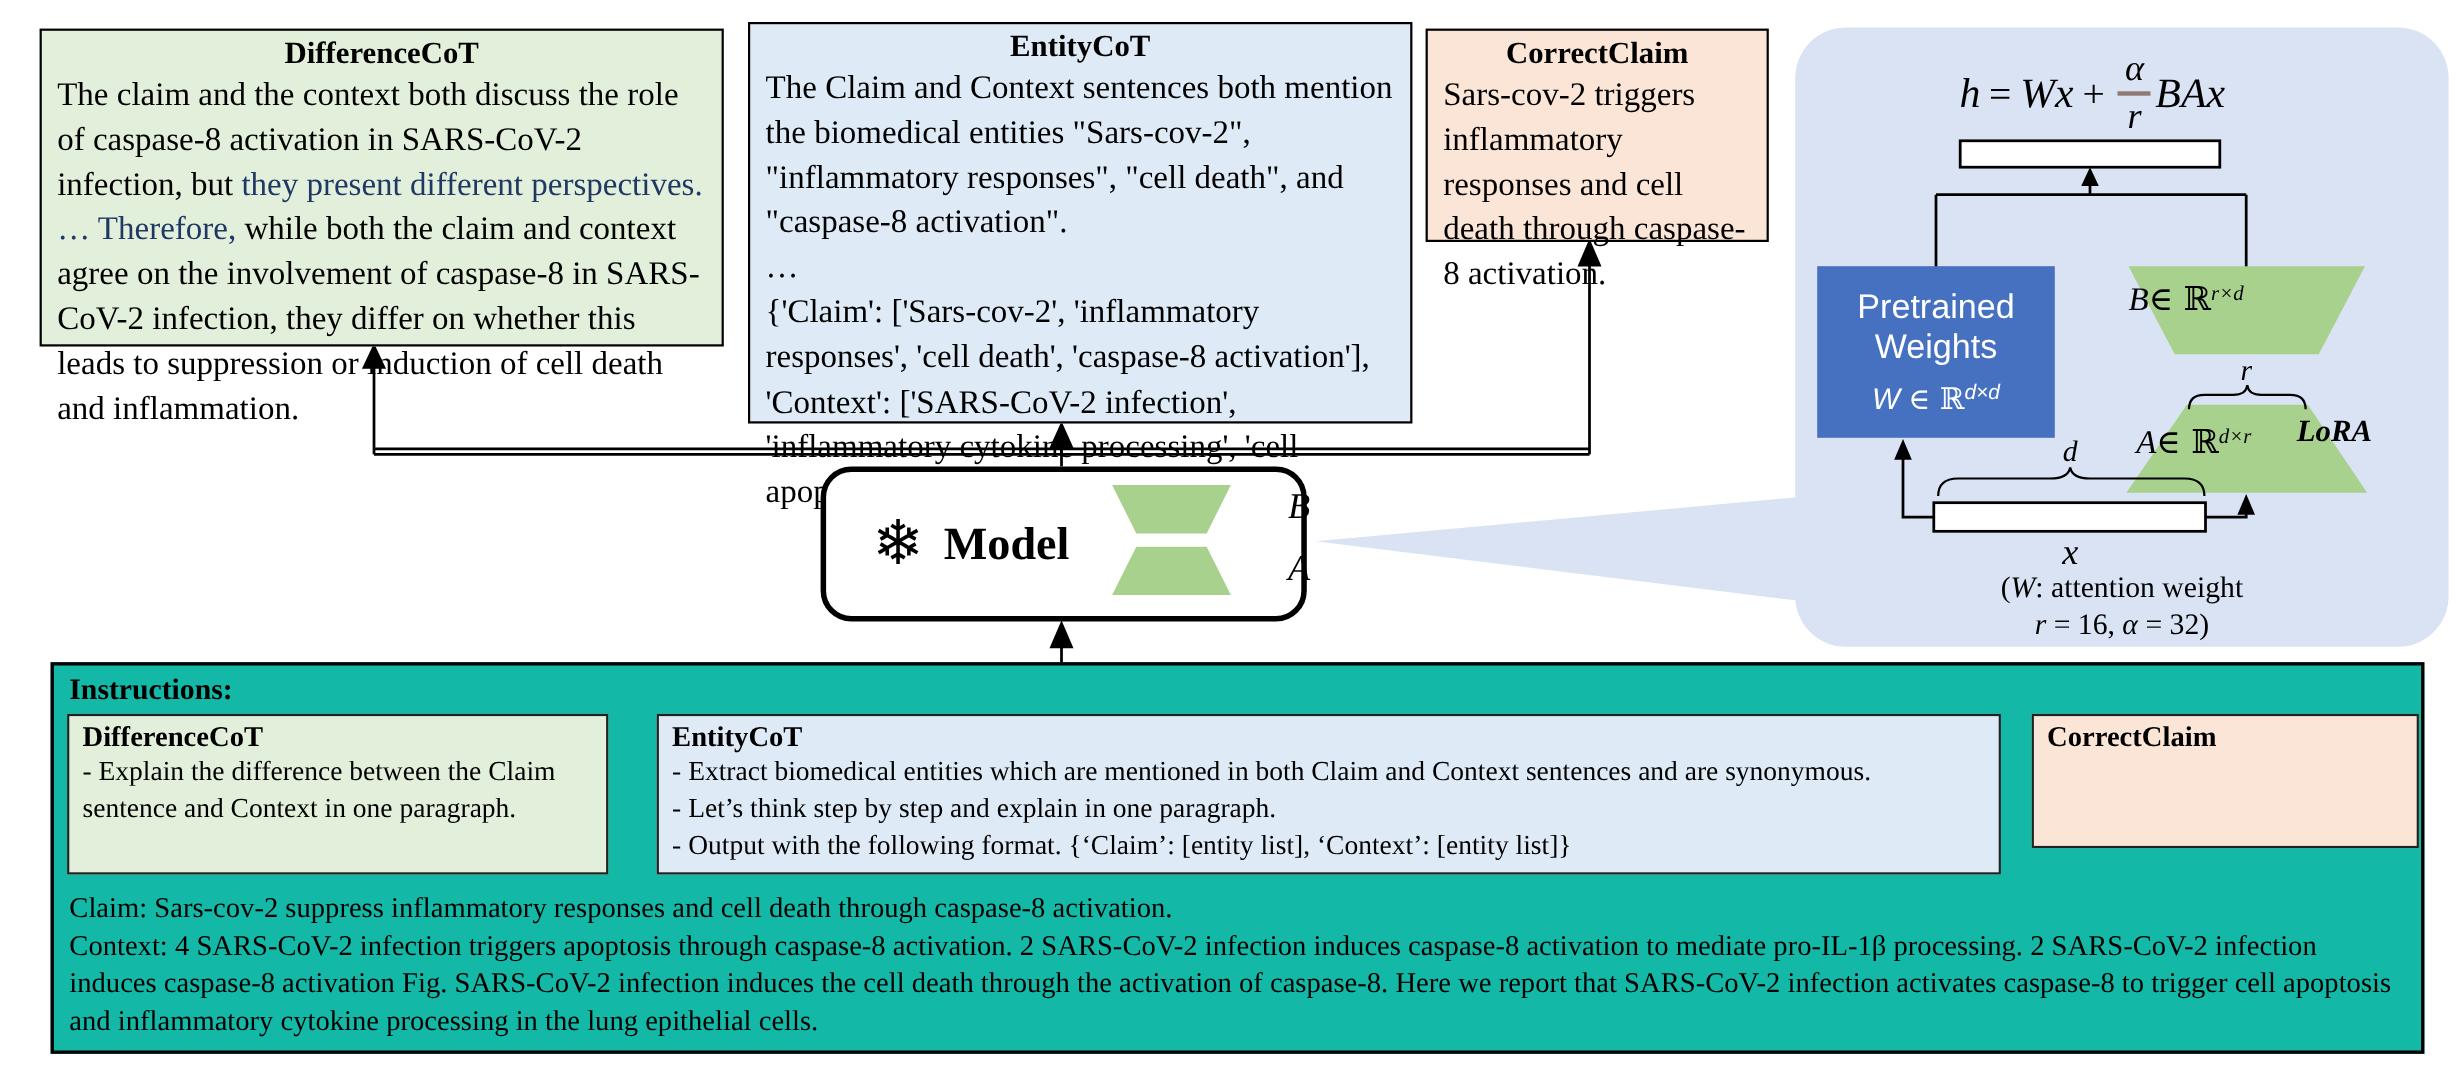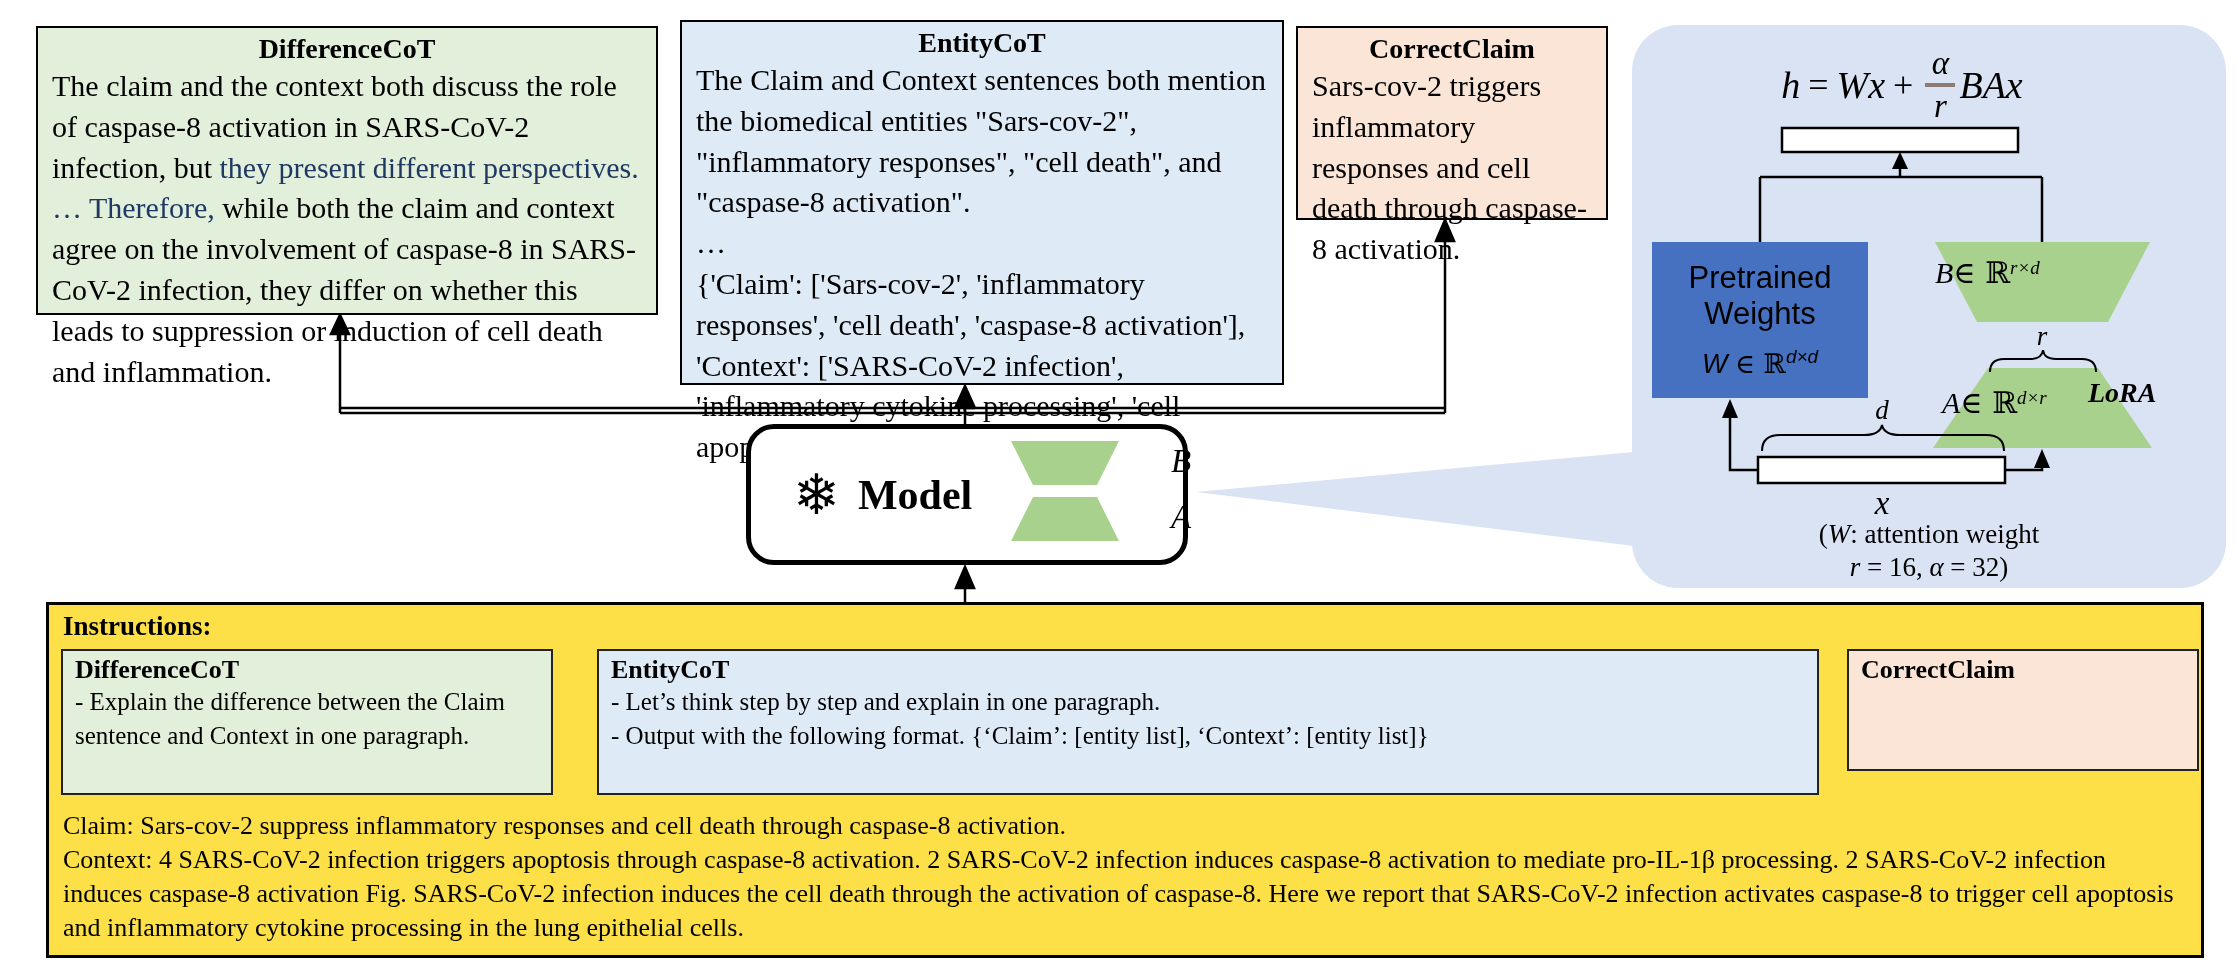--- a/index.html
+++ b/index.html
@@ -22,21 +22,21 @@
   .panel svg { position:absolute; left:0; top:0; }
   .plabel { position:absolute; z-index:2; }
   .eq { position:absolute; left:70px; top:22px; width:400px; display:flex;
         align-items:center; justify-content:center; font-size:38px; z-index:2; }
   .eq .var { font-style:italic; }
   .eq .op  { font-style:normal; font-size:36px; margin:0 8px; }
   .frac { display:inline-flex; flex-direction:column; align-items:center; line-height:1; margin:0 4px; }
   .frac .num, .frac .den { font-style:italic; font-size:33px; }
   .frac .bar { width:30px; height:4px; background:#8d7b73; margin:3px 0; }
   .pretrained { position:absolute; left:20px; top:217px; width:216px; height:156px;
-                background:#4671c1; color:#000000; font-family:"Liberation Sans", sans-serif;
+                background:#4671c1; color:#ffffff; font-family:"Liberation Sans", sans-serif;
                 display:flex; flex-direction:column; align-items:center; justify-content:center;
                 z-index:2; }
   .pretrained .pt-line { font-size:31px; line-height:1.15; }
   .pretrained .pt-formula { margin-top:16px; font-size:27px; }
   .mathv { font-style:italic; }
   .bb { font-family:"DejaVu Serif","DejaVu Sans",serif; font-style:normal; }
   .supx { font-size:19px; font-style:italic; position:relative; top:-0.5em; }
   .matlabel { font-size:30px; text-align:left; }
   .cap { position:absolute; left:0; width:594px; text-align:center; font-size:27px; z-index:2; }
 
@@ -44,21 +44,21 @@
   .model { position:absolute; left:746px; top:424px; width:442px; height:141px;
            background:#fff; border:5px solid #000; border-radius:28px; z-index:2;
            display:flex; align-items:center; padding-left:42px; box-sizing:border-box; }
   .snow { font-family:"DejaVu Sans", sans-serif; font-size:56px; line-height:1; }
   .model-label { font-weight:bold; font-size:42px; margin-left:18px; }
   .model-trap { position:absolute; left:256px; top:10px; width:116px; height:116px; }
   .trap-letter { position:absolute; font-style:italic; font-size:33px; width:100%; text-align:center; }
 
   
   .instructions { position:absolute; left:46px; top:602px; width:2158px; height:356px;
-                  background:#fde047; border:3px solid #000; box-sizing:border-box; z-index:1; }
+                  background:#14b8a6; border:3px solid #000; box-sizing:border-box; z-index:1; }
   .instr-label { position:absolute; left:14px; top:6px; font-weight:bold; font-size:27px; }
   .subbox { position:absolute; box-sizing:border-box; border:2.5px solid #222; padding:4px 12px 6px 12px; }
   .subbox .st { font-weight:bold; font-size:26px; }
   .subbox .sl { font-size:25px; line-height:1.34; }
   .cc-para { position:absolute; left:14px; width:2124px; font-size:26px; line-height:1.3; }
   .cc-para b { font-weight:normal; }
 </style>
 </head>
 <body>
 
@@ -180,20 +180,21 @@
   <div class="instructions">
     <div class="instr-label">Instructions:</div>
 
     <div class="subbox green" style="left:12px; top:44px; width:492px; height:146px;">
       <div class="st">DifferenceCoT</div>
       <div class="sl">- Explain the difference between the Claim sentence and Context in one paragraph.</div>
     </div>
 
     <div class="subbox blue" style="left:548px; top:44px; width:1222px; height:146px;">
       <div class="st">EntityCoT</div>
+      <div class="sl">- Extract biomedical entities which are mentioned in both Claim and Context sentences and are synonymous.</div>
       <div class="sl">- Let’s think step by step and explain in one paragraph.</div>
       <div class="sl">- Output with the following format. {‘Claim’: [entity list], ‘Context’: [entity list]}</div>
     </div>
 
     <div class="subbox orange" style="left:1798px; top:44px; width:352px; height:122px;">
       <div class="st">CorrectClaim</div>
     </div>
 
     <div class="cc-para" style="top:204px;"><b>Claim:</b> <span>Sars-cov-2 suppress inflammatory responses and cell death through caspase-8 activation.</span></div>
     <div class="cc-para" style="top:238px;"><b>Context:</b> <span>4 SARS-CoV-2 infection triggers apoptosis through caspase-8 activation. 2 SARS-CoV-2 infection induces caspase-8 activation to mediate pro-IL-1β processing. 2 SARS-CoV-2 infection induces caspase-8 activation Fig. SARS-CoV-2 infection induces the cell death through the activation of caspase-8. Here we report that SARS-CoV-2 infection activates caspase-8 to trigger cell apoptosis and inflammatory cytokine processing in the lung epithelial cells.</span></div>

